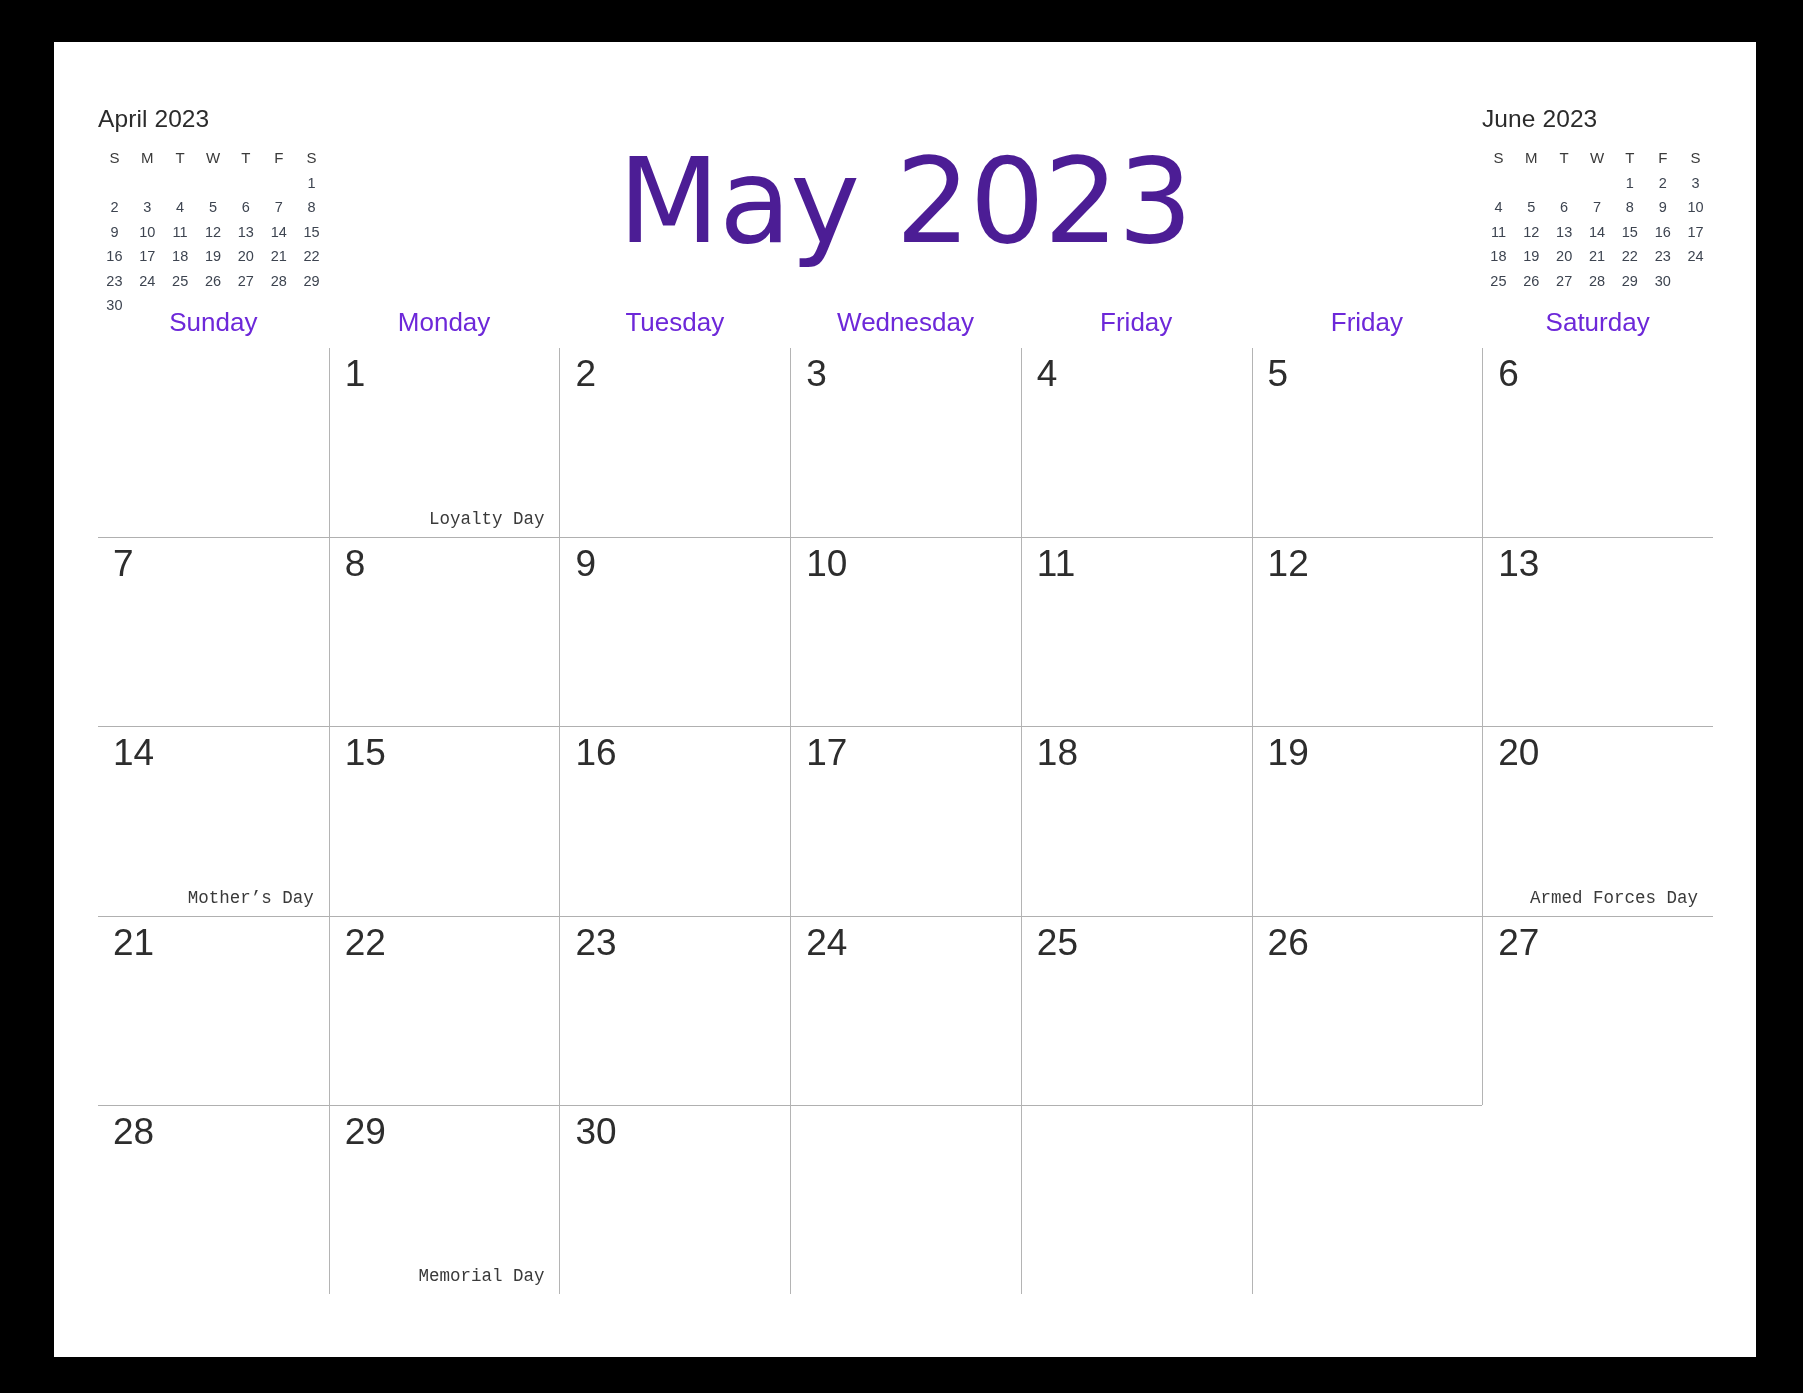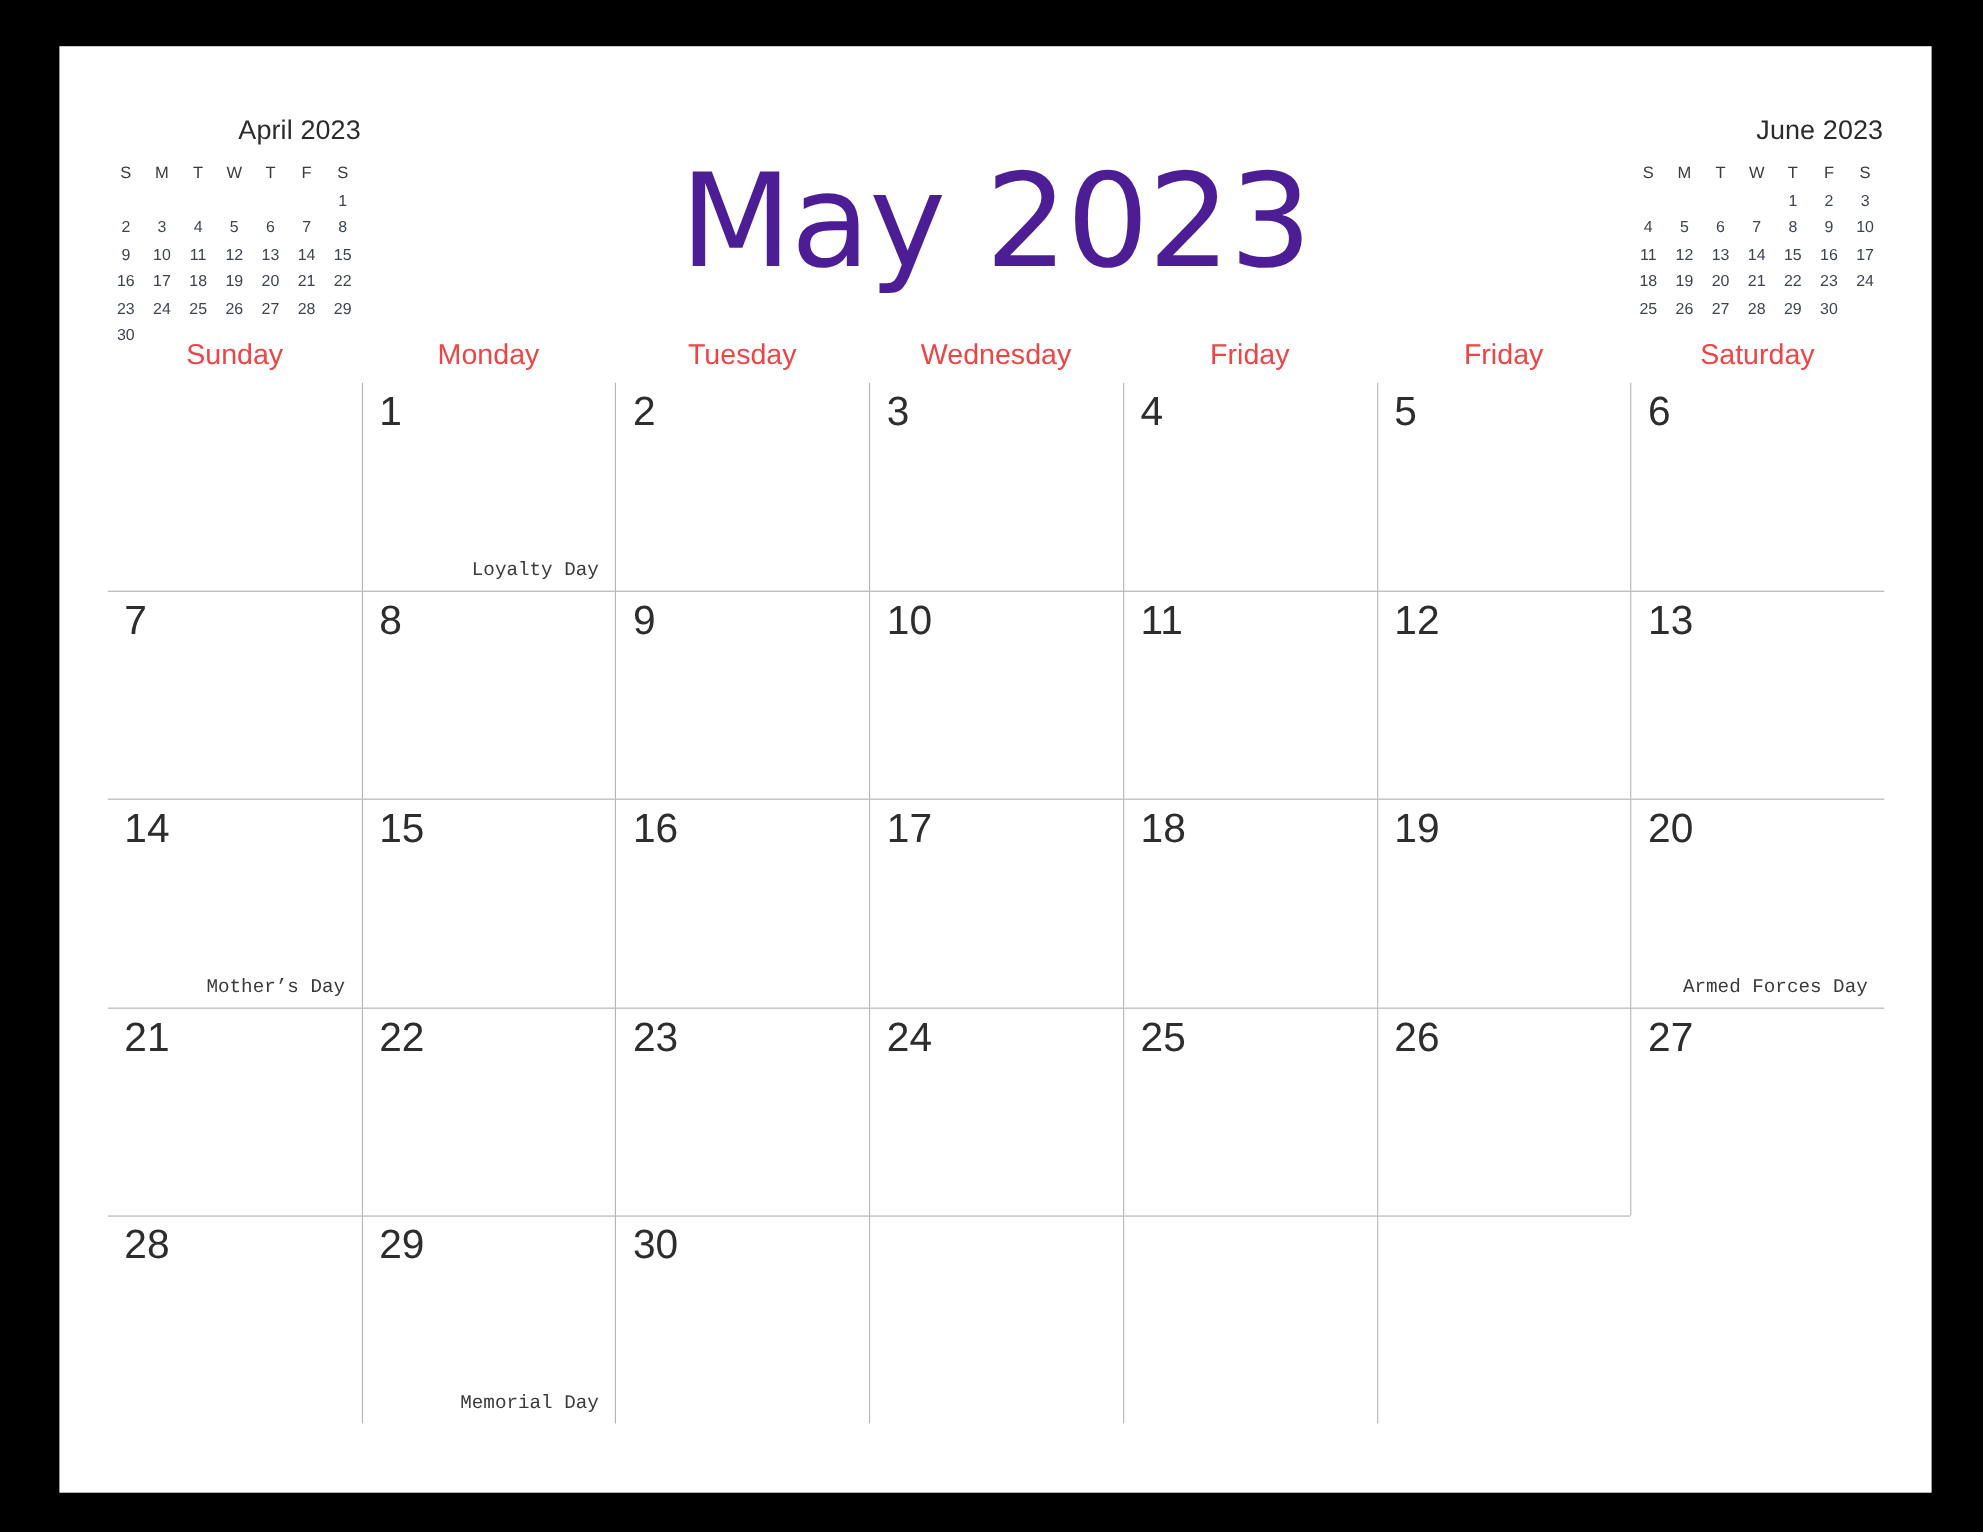--- a/index.html
+++ b/index.html
@@ -41,21 +41,21 @@
   
   .mini {
     position: absolute;
     top: 63px;
     width: 230px;
   }
   #mini-prev { left: 44px; }
   #mini-next { left: 1428px; }
 
   .mini-title {
-    text-align: right;
+    text-align: left;
     font-size: 24.5px;
     color: #2b2b2b;
     letter-spacing: 0.1px;
     margin-bottom: 16px;
     font-family: "Liberation Sans", sans-serif;
   }
   .mini-grid {
     display: grid;
     grid-template-columns: repeat(7, 1fr);
     row-gap: 8.5px;
@@ -92,21 +92,21 @@
     position: absolute;
     left: 44px;
     top: 265px;
     width: 1615px;
     display: grid;
     grid-template-columns: repeat(7, 1fr);
   }
   .dow-cell {
     text-align: center;
     font-size: 26px;
-    color: #ef4444;
+    color: #6d28d9;
     font-family: "Liberation Sans", sans-serif;
   }
 
   
   #cal-grid {
     position: absolute;
     left: 44px;
     top: 306px;
     width: 1615px;
     height: 946px;

